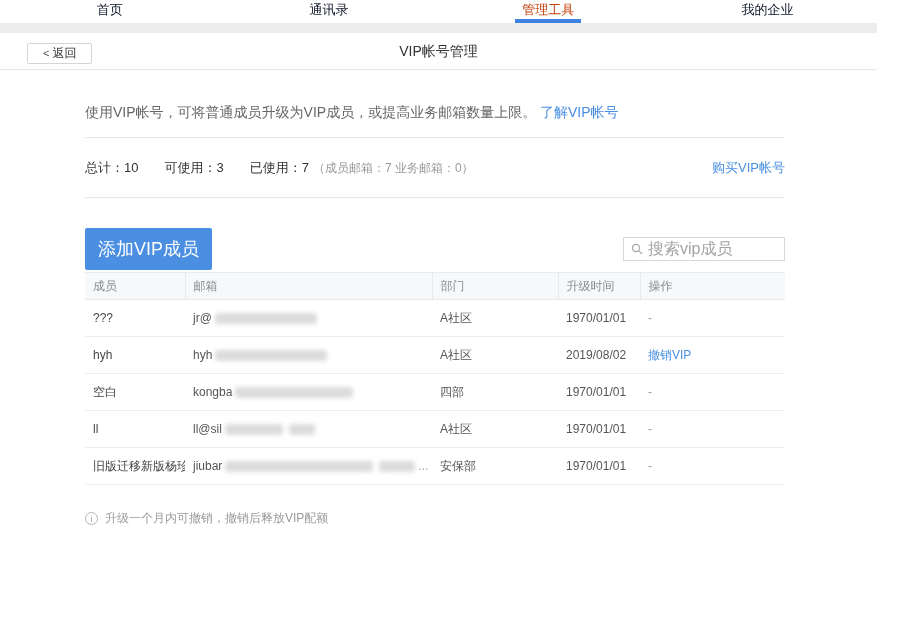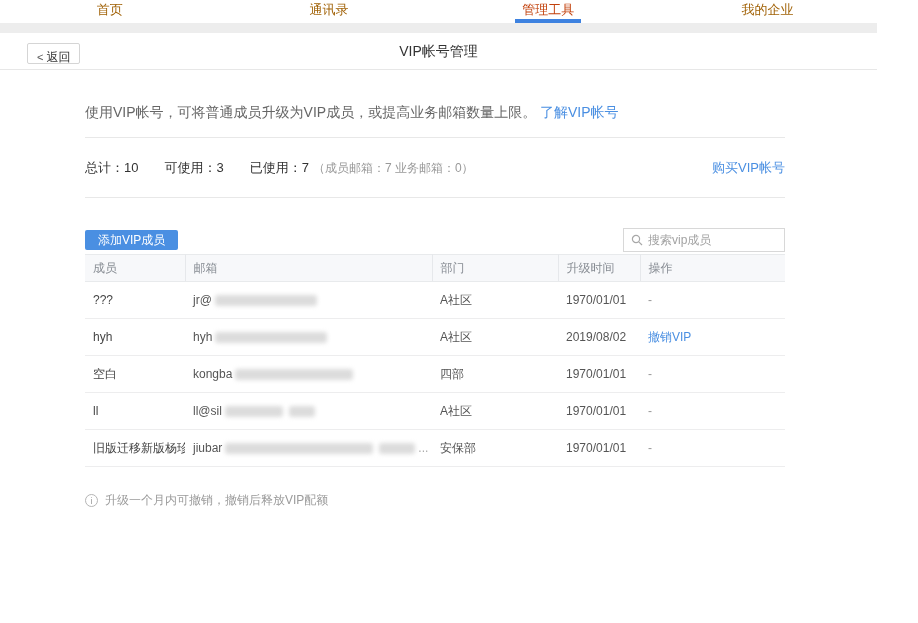--- a/index.html
+++ b/index.html
@@ -2,54 +2,54 @@
 <html><head>
 <meta charset="utf-8">
 <style>
   * { margin:0; padding:0; box-sizing:border-box; }
   html,body { width:918px; height:623px; background:#fff; overflow:hidden;
               font-family:"Liberation Sans","DejaVu Sans",sans-serif; }
   .app { width:877px; position:relative; }
 
   
   .topnav { height:23px; display:flex; background:#fff; }
-  .nav-item { flex:1; text-align:center; font-size:13px; color:#a16207;
+  .nav-item { flex:1; text-align:center; font-size:13px; color:#0f172a;
               line-height:20px; cursor:pointer; position:relative; }
   .nav-item.active { color:#c2410c; }
   .nav-underline { position:absolute; left:50%; transform:translateX(-50%);
               bottom:0; width:66px; height:4px; background:#3e82e0; }
   .gray-strip { height:10px; background:#ededed; }
 
   
   .page-header { height:37px; position:relative; border-bottom:1px solid #e7e7e7; background:#fff; }
-  .back-btn { position:absolute; left:27px; top:10px; height:21px; padding:0 9px;
+  .back-btn { position:absolute; left:27px; top:10px; height:21px; padding:0 15px;
               border:1px solid #d5d5d5; border-radius:2px; background:#fff;
-              font-size:12px; color:#333; line-height:27px; cursor:pointer; }
+              font-size:12px; color:#333; line-height:19px; cursor:pointer; }
   .back-btn .chev { font-size:11px; margin-right:3px; color:#555; }
   .page-title { text-align:center; line-height:37px; font-size:14px; color:#333; }
 
   
   .content { width:700px; margin-left:85px; }
   .intro { padding-top:34px; font-size:14px; color:#666; }
   .intro a, .link { color:#4a8fe2; text-decoration:none; cursor:pointer; }
   .divider { border:none; border-top:1px solid #e8e8e8; margin-top:15px; }
 
   .stats { display:flex; align-items:center; height:59px; font-size:13px; color:#333; }
   .stat { margin-right:26px; }
   .stat b { font-weight:400; }
   .stat .detail { font-size:12px; color:#999; margin-left:4px; font-weight:400; }
   .buy-link { margin-left:auto; font-size:13px; }
 
   .toolbar { margin-top:30px; display:flex; align-items:center; }
-  .add-btn { background:#4a8fe2; color:#fff; font-size:12px; border:none; border-radius:2px;
-             height:20px; padding:0 13px; cursor:pointer; }
+  .add-btn { background:#4a8fe2; color:#fff; font-size:18px; border:none; border-radius:2px;
+             height:42px; padding:0 13px; cursor:pointer; }
   .search-box { margin-left:auto; width:162px; height:24px; border:1px solid #d8d8d8;
                 display:flex; align-items:center; background:#fff; }
   .search-box svg { margin:0 5px 0 7px; flex:none; }
-  .search-box input { border:none; outline:none; flex:1; min-width:0; font-size:12px; color:#333;
+  .search-box input { border:none; outline:none; flex:1; min-width:0; font-size:16px; color:#333;
                       font-family:inherit; }
   .search-box input::placeholder { color:#a3a3a3; }
 
   table { margin-top:2px; width:700px; border-collapse:collapse; table-layout:fixed;
           border-top:1px solid #e8eaec; }
   th { height:27px; background:#f7f8fa; font-size:12px; font-weight:400; color:#878c93;
        text-align:left; padding-left:8px; border-bottom:1px solid #e8eaec; }
   th + th { border-left:1px solid #e6e8eb; }
   td { height:37px; font-size:12px; color:#555; padding-left:8px;
        border-bottom:1px solid #ededee; white-space:nowrap; overflow:hidden; }

